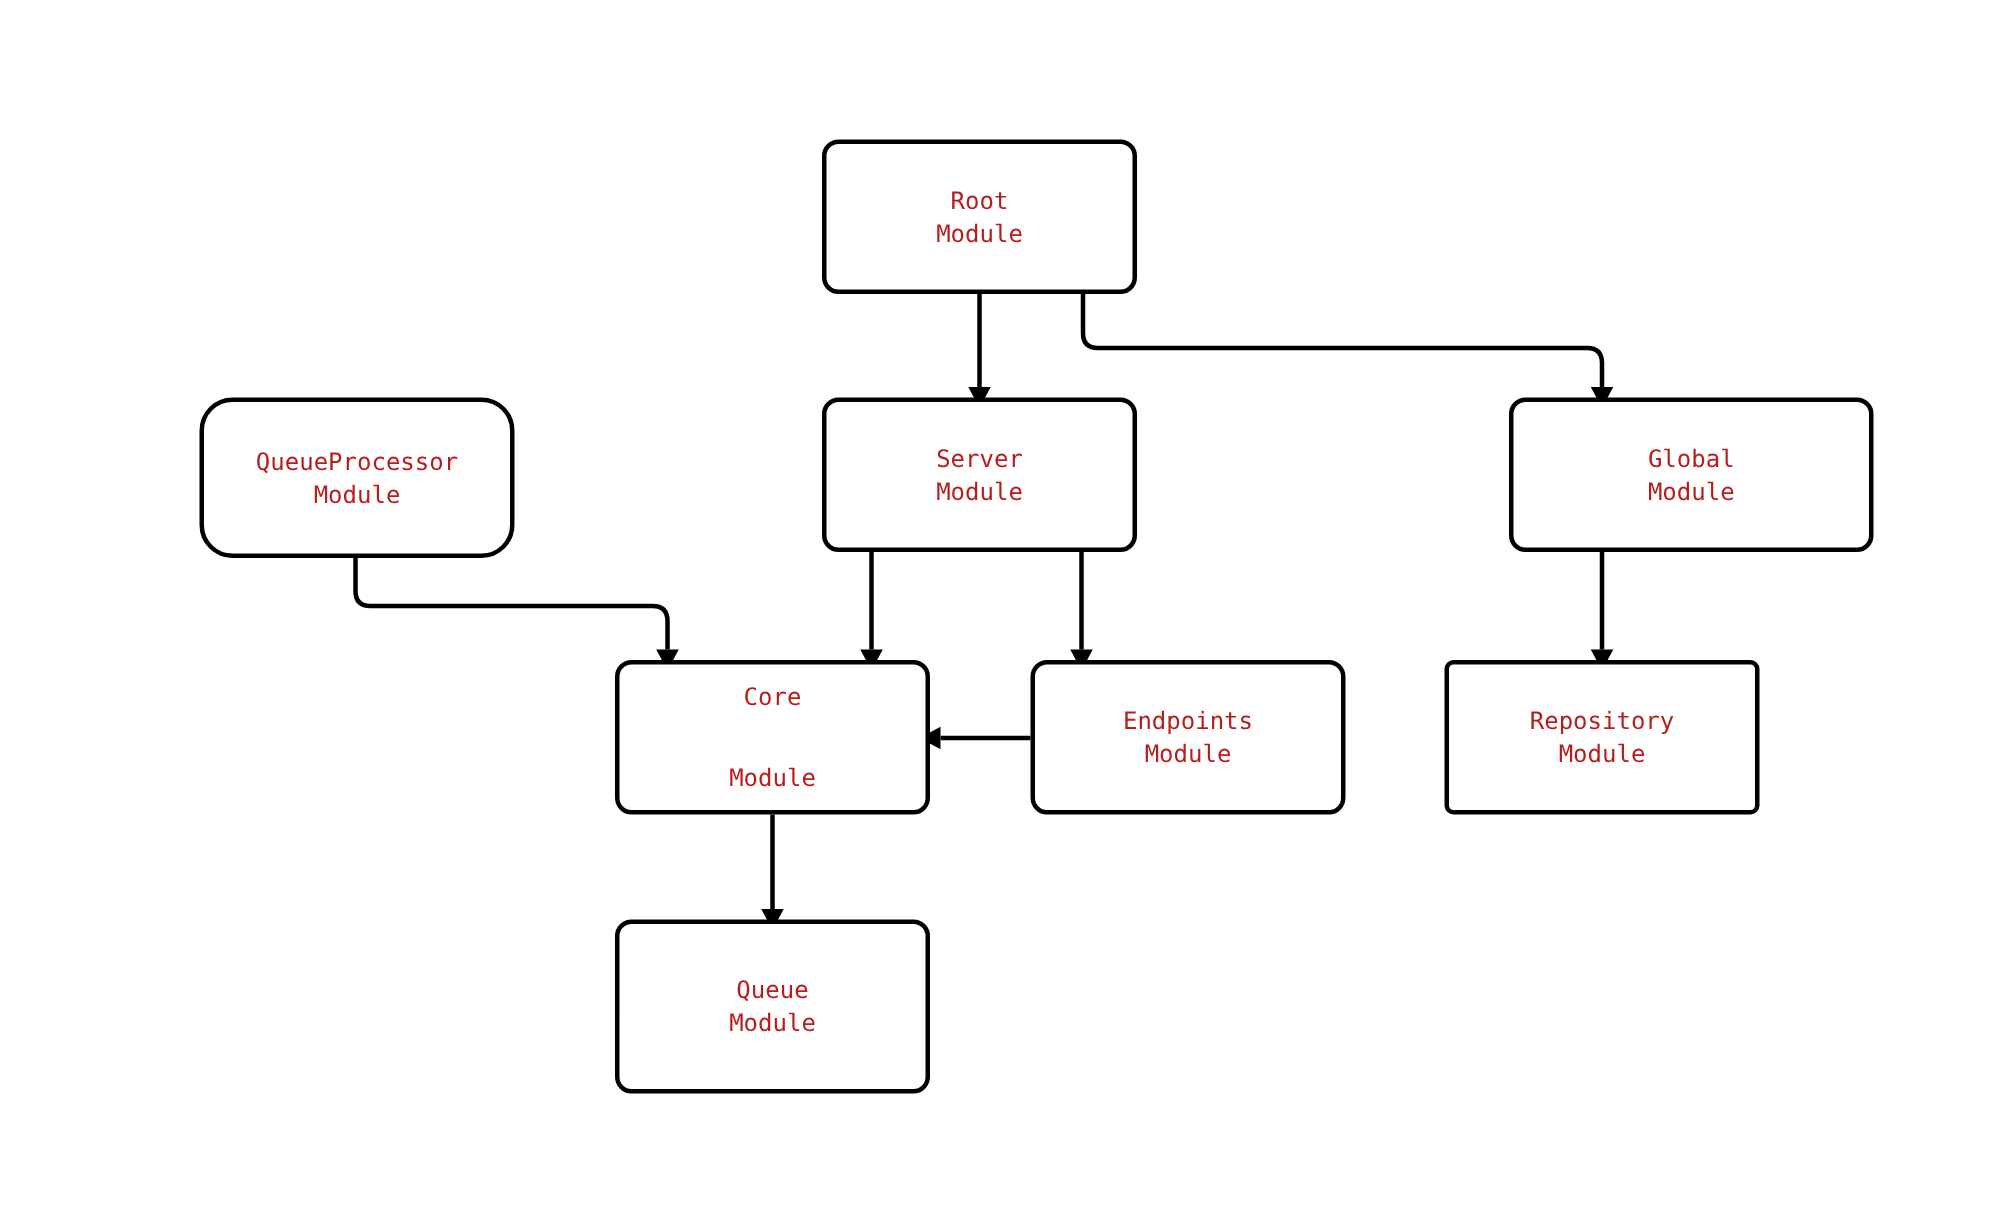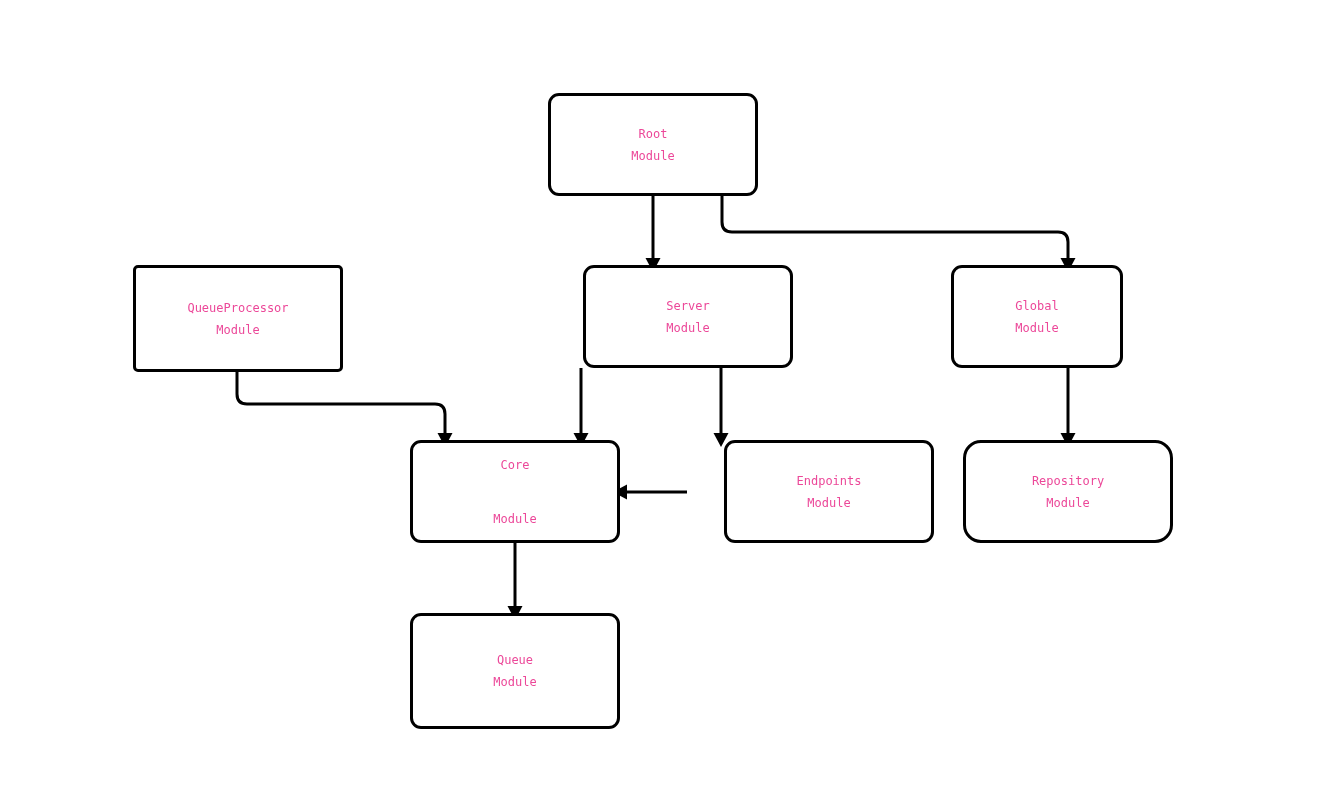--- a/index.html
+++ b/index.html
@@ -31,23 +31,23 @@
     border: 3px solid #000000;
     border-radius: 11px;
     display: flex;
     flex-direction: column;
     align-items: center;
     justify-content: center;
     z-index: 2;
   }
   .node-line {
     font-family: "DejaVu Sans Mono", "Liberation Mono", monospace;
-    font-size: 12px;
+    font-size: 16px;
     line-height: 22px;
-    color: #ec4899;
+    color: #b91c1c;
     white-space: pre;
     letter-spacing: 0px;
     text-align: center;
   }
 </style>
 </head>
 <body>
 
 <div id="canvas" style="background: rgb(255, 255, 255);">
 
@@ -77,46 +77,46 @@
         <polygon points="1068,447 1060.5,433 1075.5,433"></polygon>
         <polygon points="515,620 507.5,606 522.5,606"></polygon>
       </g>
   </svg>
 
   <div class="node" style="left: 548px; top: 93px; width: 210px; height: 103px; border-width: 3px; border-color: rgb(0, 0, 0); background: rgb(255, 255, 255); border-radius: 11px;">
     <span class="node-line">Root</span>
     <span class="node-line">Module</span>
   </div>
 
-  <div class="node" style="left: 133px; top: 265px; width: 210px; height: 107px; border-width: 3px; border-color: rgb(0, 0, 0); background: rgb(255, 255, 255); border-radius: 5px;">
+  <div class="node" style="left: 133px; top: 265px; width: 210px; height: 107px; border-width: 3px; border-color: rgb(0, 0, 0); background: rgb(255, 255, 255); border-radius: 22px;">
     <span class="node-line">QueueProcessor</span>
     <span class="node-line">Module</span>
   </div>
 
-  <div class="node" style="left: 548px; top: 265px; width: 210px; height: 103px; border-width: 3px; border-color: rgb(0, 0, 0); background: rgb(255, 255, 255); border-radius: 11px; margin-left: 35px;">
+  <div class="node" style="left: 548px; top: 265px; width: 210px; height: 103px; border-width: 3px; border-color: rgb(0, 0, 0); background: rgb(255, 255, 255); border-radius: 11px;">
     <span class="node-line">Server</span>
     <span class="node-line">Module</span>
   </div>
 
-  <div class="node" style="left: 951px; top: 265px; width: 172px; height: 103px; border-width: 3px; border-color: rgb(0, 0, 0); background: rgb(255, 255, 255); border-radius: 11px;">
+  <div class="node" style="left: 1006px; top: 265px; width: 243px; height: 103px; border-width: 3px; border-color: rgb(0, 0, 0); background: rgb(255, 255, 255); border-radius: 11px;">
     <span class="node-line">Global</span>
     <span class="node-line">Module</span>
   </div>
 
   <div class="node" style="left: 410px; top: 440px; width: 210px; height: 103px; border-width: 3px; border-color: rgb(0, 0, 0); background: rgb(255, 255, 255); border-radius: 11px; gap: 32px;">
     <span class="node-line">Core</span>
     <span class="node-line">Module</span>
   </div>
 
-  <div class="node" style="left: 687px; top: 440px; width: 210px; height: 103px; border-width: 3px; border-color: rgb(0, 0, 0); background: rgb(255, 255, 255); border-radius: 11px; margin-left: 37px;">
+  <div class="node" style="left: 687px; top: 440px; width: 210px; height: 103px; border-width: 3px; border-color: rgb(0, 0, 0); background: rgb(255, 255, 255); border-radius: 11px;">
     <span class="node-line">Endpoints</span>
     <span class="node-line">Module</span>
   </div>
 
-  <div class="node" style="left: 963px; top: 440px; width: 210px; height: 103px; border-width: 3px; border-color: rgb(0, 0, 0); background: rgb(255, 255, 255); border-radius: 18px;">
+  <div class="node" style="left: 963px; top: 440px; width: 210px; height: 103px; border-width: 3px; border-color: rgb(0, 0, 0); background: rgb(255, 255, 255); border-radius: 6px;">
     <span class="node-line">Repository</span>
     <span class="node-line">Module</span>
   </div>
 
   <div class="node" style="left: 410px; top: 613px; width: 210px; height: 116px; border-width: 3px; border-color: rgb(0, 0, 0); background: rgb(255, 255, 255); border-radius: 11px;">
     <span class="node-line">Queue</span>
     <span class="node-line">Module</span>
   </div>
 
 </div>

